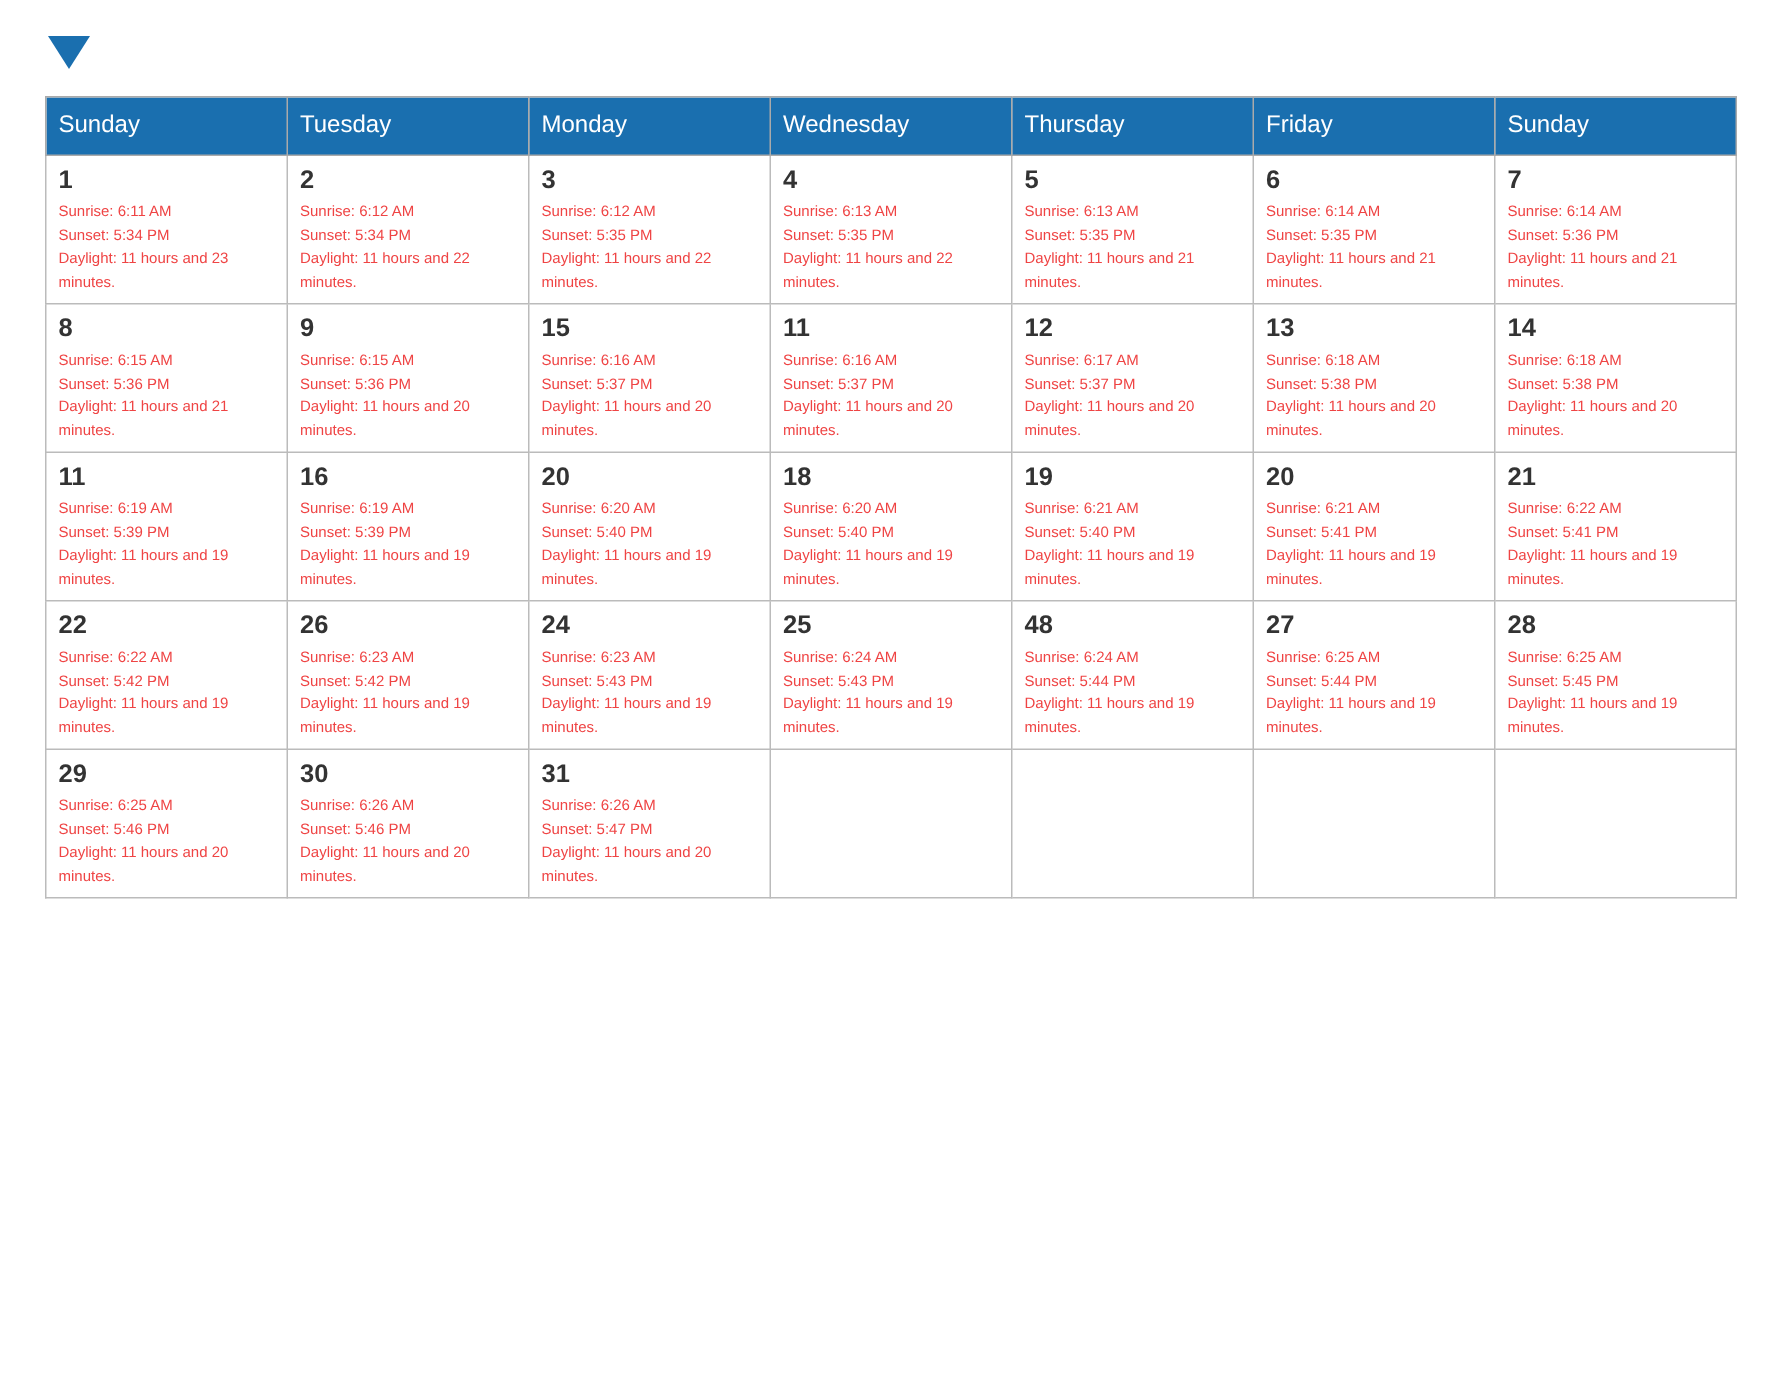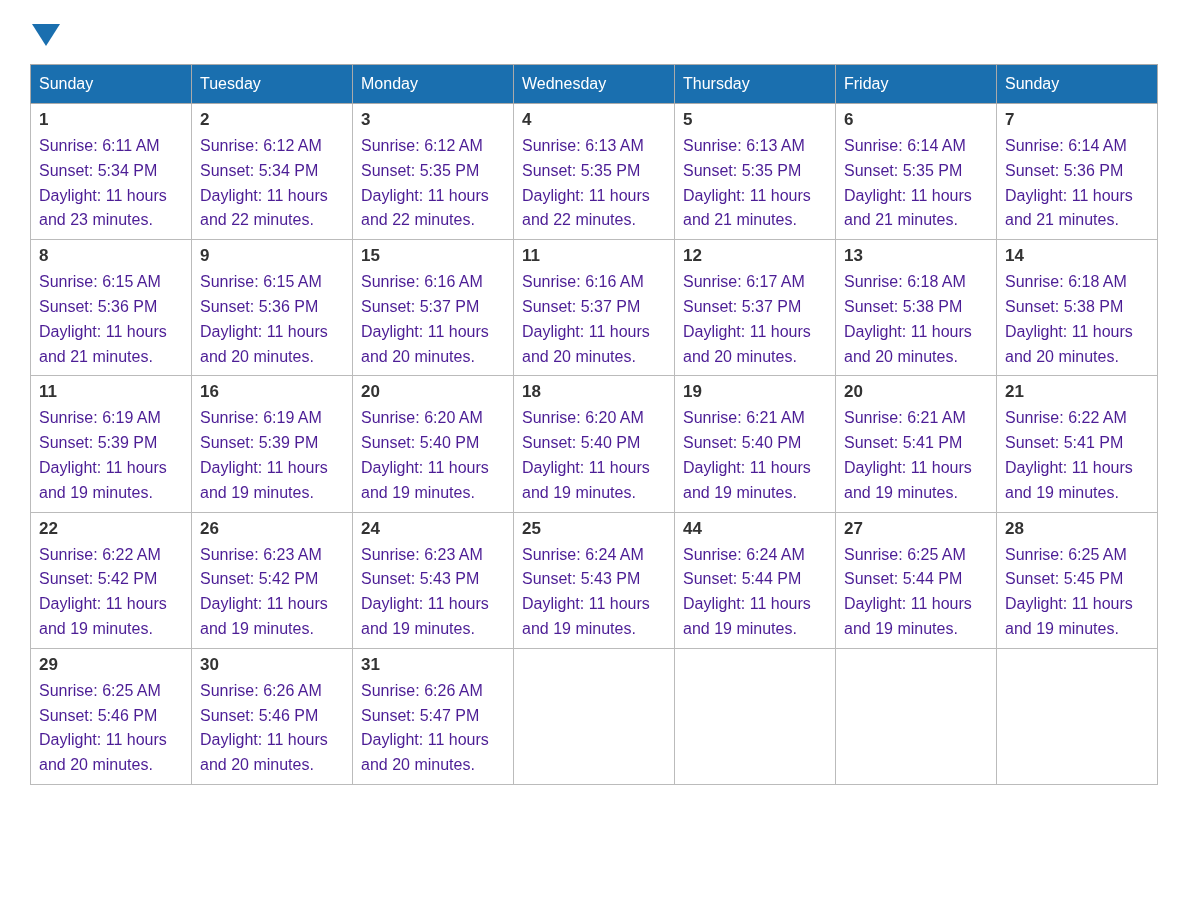--- a/index.html
+++ b/index.html
@@ -84,22 +84,22 @@
       min-height: 110px;
     }
     .day-number {
       font-size: 17px;
       font-weight: bold;
       color: #333;
       display: block;
       margin-bottom: 4px;
     }
     .day-info {
-      font-size: 16px;
-      color: #4c1d95;
+      font-size: 10px;
+      color: #ef4444;
       line-height: 1.55;
     }
     .calendar tr td {
       background: #fff;
     }
     .calendar tbody tr:nth-child(odd) td {
       background: #fff;
     }
     .empty-cell {
       background: #fff;
@@ -236,21 +236,21 @@
         </td>
         <td>
           <span class="day-number">24</span>
           <div class="day-info">Sunrise: 6:23 AM<br>Sunset: 5:43 PM<br>Daylight: 11 hours and 19 minutes.</div>
         </td>
         <td>
           <span class="day-number">25</span>
           <div class="day-info">Sunrise: 6:24 AM<br>Sunset: 5:43 PM<br>Daylight: 11 hours and 19 minutes.</div>
         </td>
         <td>
-          <span class="day-number">44</span>
+          <span class="day-number">48</span>
           <div class="day-info">Sunrise: 6:24 AM<br>Sunset: 5:44 PM<br>Daylight: 11 hours and 19 minutes.</div>
         </td>
         <td>
           <span class="day-number">27</span>
           <div class="day-info">Sunrise: 6:25 AM<br>Sunset: 5:44 PM<br>Daylight: 11 hours and 19 minutes.</div>
         </td>
         <td>
           <span class="day-number">28</span>
           <div class="day-info">Sunrise: 6:25 AM<br>Sunset: 5:45 PM<br>Daylight: 11 hours and 19 minutes.</div>
         </td>

